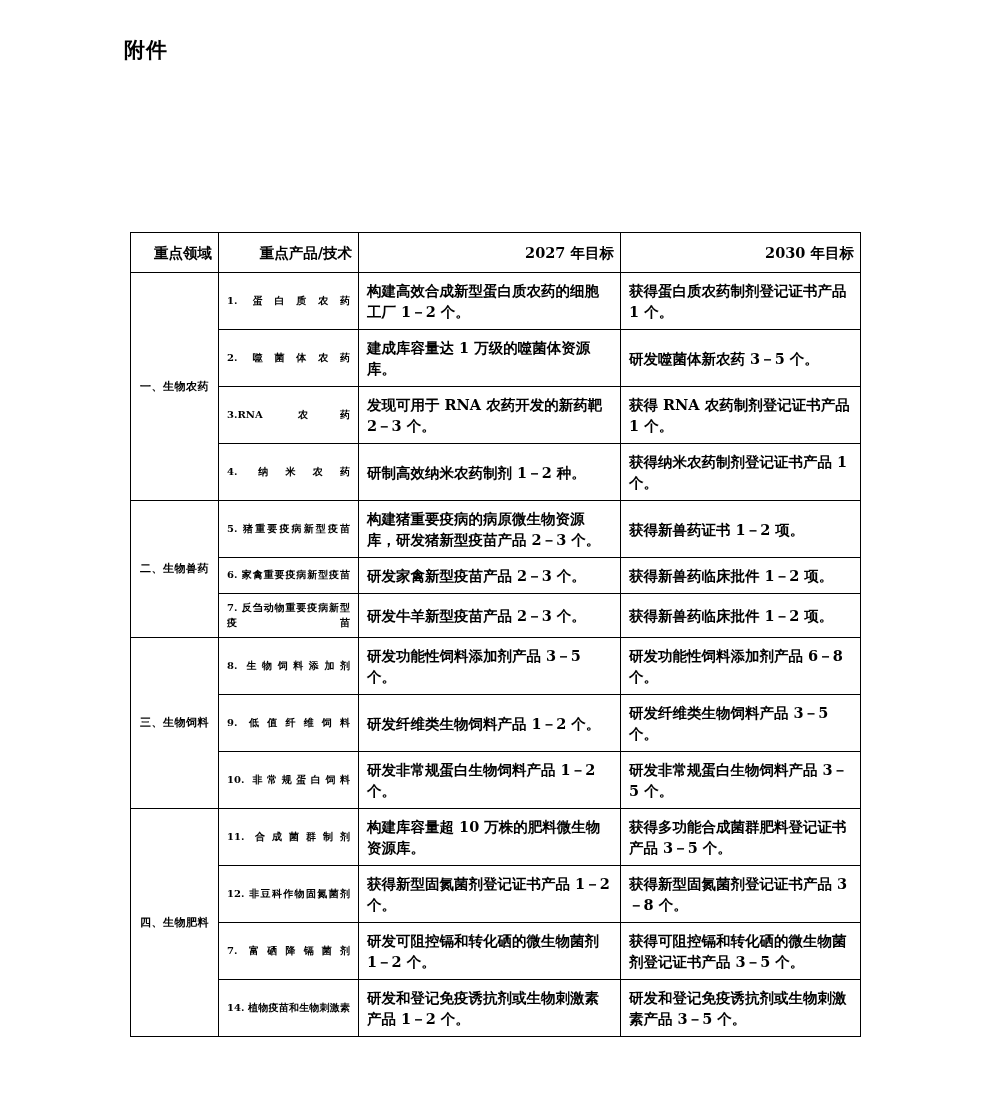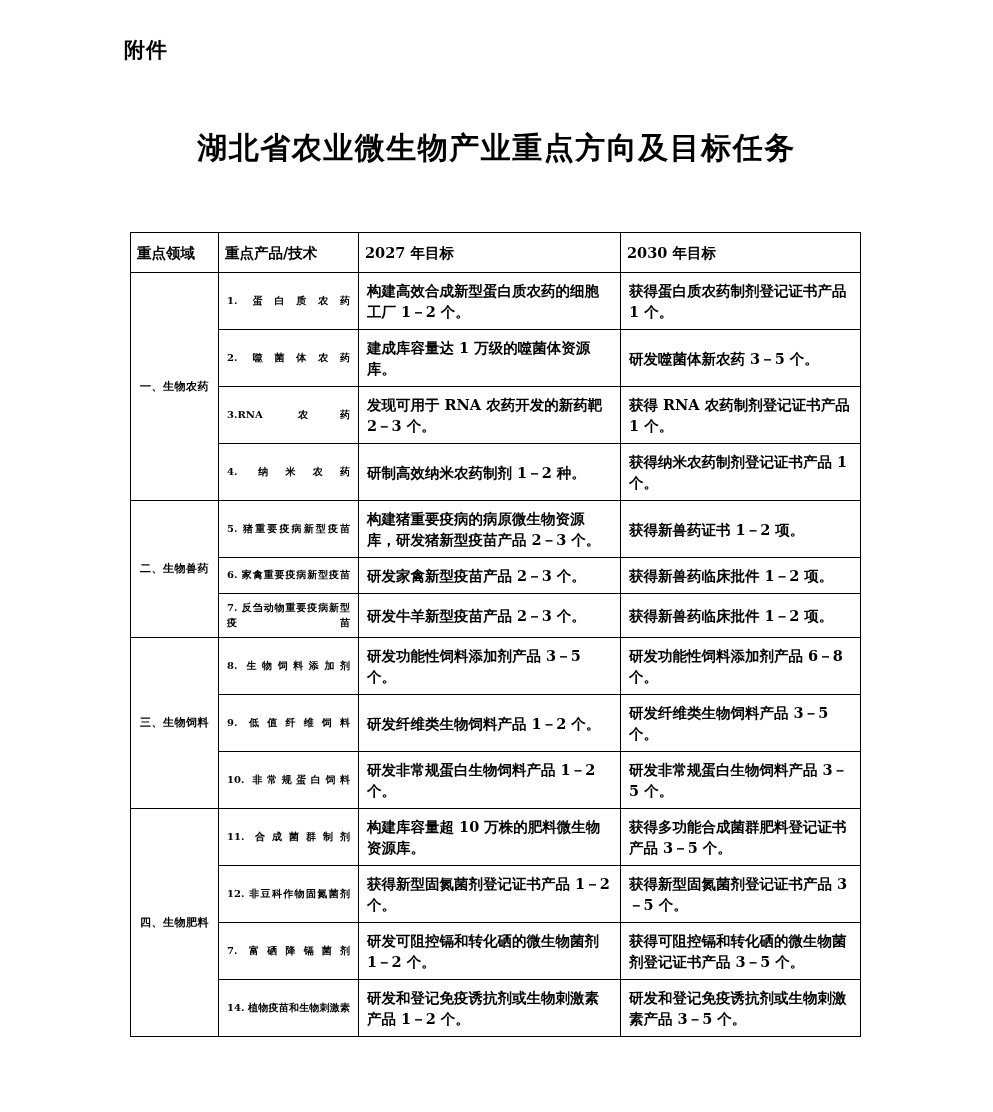--- a/index.html
+++ b/index.html
@@ -53,21 +53,21 @@
   }
   table.main-table td, table.main-table th {
     border: 1px solid #000000;
     padding: 7px 8px;
     vertical-align: middle;
     line-height: 1.45;
     font-weight: bold;
     font-family: "DejaVu Serif", "Liberation Serif", serif;
   }
   table.main-table thead th {
-    text-align: left;
+    text-align: right;
     font-size: 14.5px;
     padding: 9px 6px;
   }
   col.c1 { width: 88px; }
   col.c2 { width: 140px; }
   col.c3 { width: 262px; }
   col.c4 { width: 240px; }
   td.area {
     text-align: center;
     font-size: 11px;
@@ -83,21 +83,20 @@
     font-size: 14.5px;
   }
 </style>
 </head>
 <body>
 
 <div class="page">
 
   <div class="attachment-label">附件</div>
 
-  <div class="doc-title">湖北省农业微生物产业重点方向及目标任务</div>
 
   <table class="main-table">
     <colgroup>
       <col class="c1">
         <col class="c2">
         <col class="c3">
         <col class="c4">
     </colgroup>
     <thead>
       <tr>
@@ -167,21 +166,21 @@
 
       <tr>
         <td class="area" rowspan="4">四、生物肥料</td>
         <td class="product">11. 合成菌群制剂</td>
         <td class="goal">构建库容量超 10 万株的肥料微生物资源库。</td>
         <td class="goal">获得多功能合成菌群肥料登记证书产品 3－5 个。</td>
       </tr>
       <tr>
         <td class="product">12. 非豆科作物固氮菌剂</td>
         <td class="goal">获得新型固氮菌剂登记证书产品 1－2 个。</td>
-        <td class="goal">获得新型固氮菌剂登记证书产品 3－5 个。</td>
+        <td class="goal">获得新型固氮菌剂登记证书产品 3－8 个。</td>
       </tr>
       <tr>
         <td class="product">7. 富硒降镉菌剂</td>
         <td class="goal">研发可阻控镉和转化硒的微生物菌剂 1－2 个。</td>
         <td class="goal">获得可阻控镉和转化硒的微生物菌剂登记证书产品 3－5 个。</td>
       </tr>
       <tr>
         <td class="product">14. 植物疫苗和生物刺激素</td>
         <td class="goal">研发和登记免疫诱抗剂或生物刺激素产品 1－2 个。</td>
         <td class="goal">研发和登记免疫诱抗剂或生物刺激素产品 3－5 个。</td>

